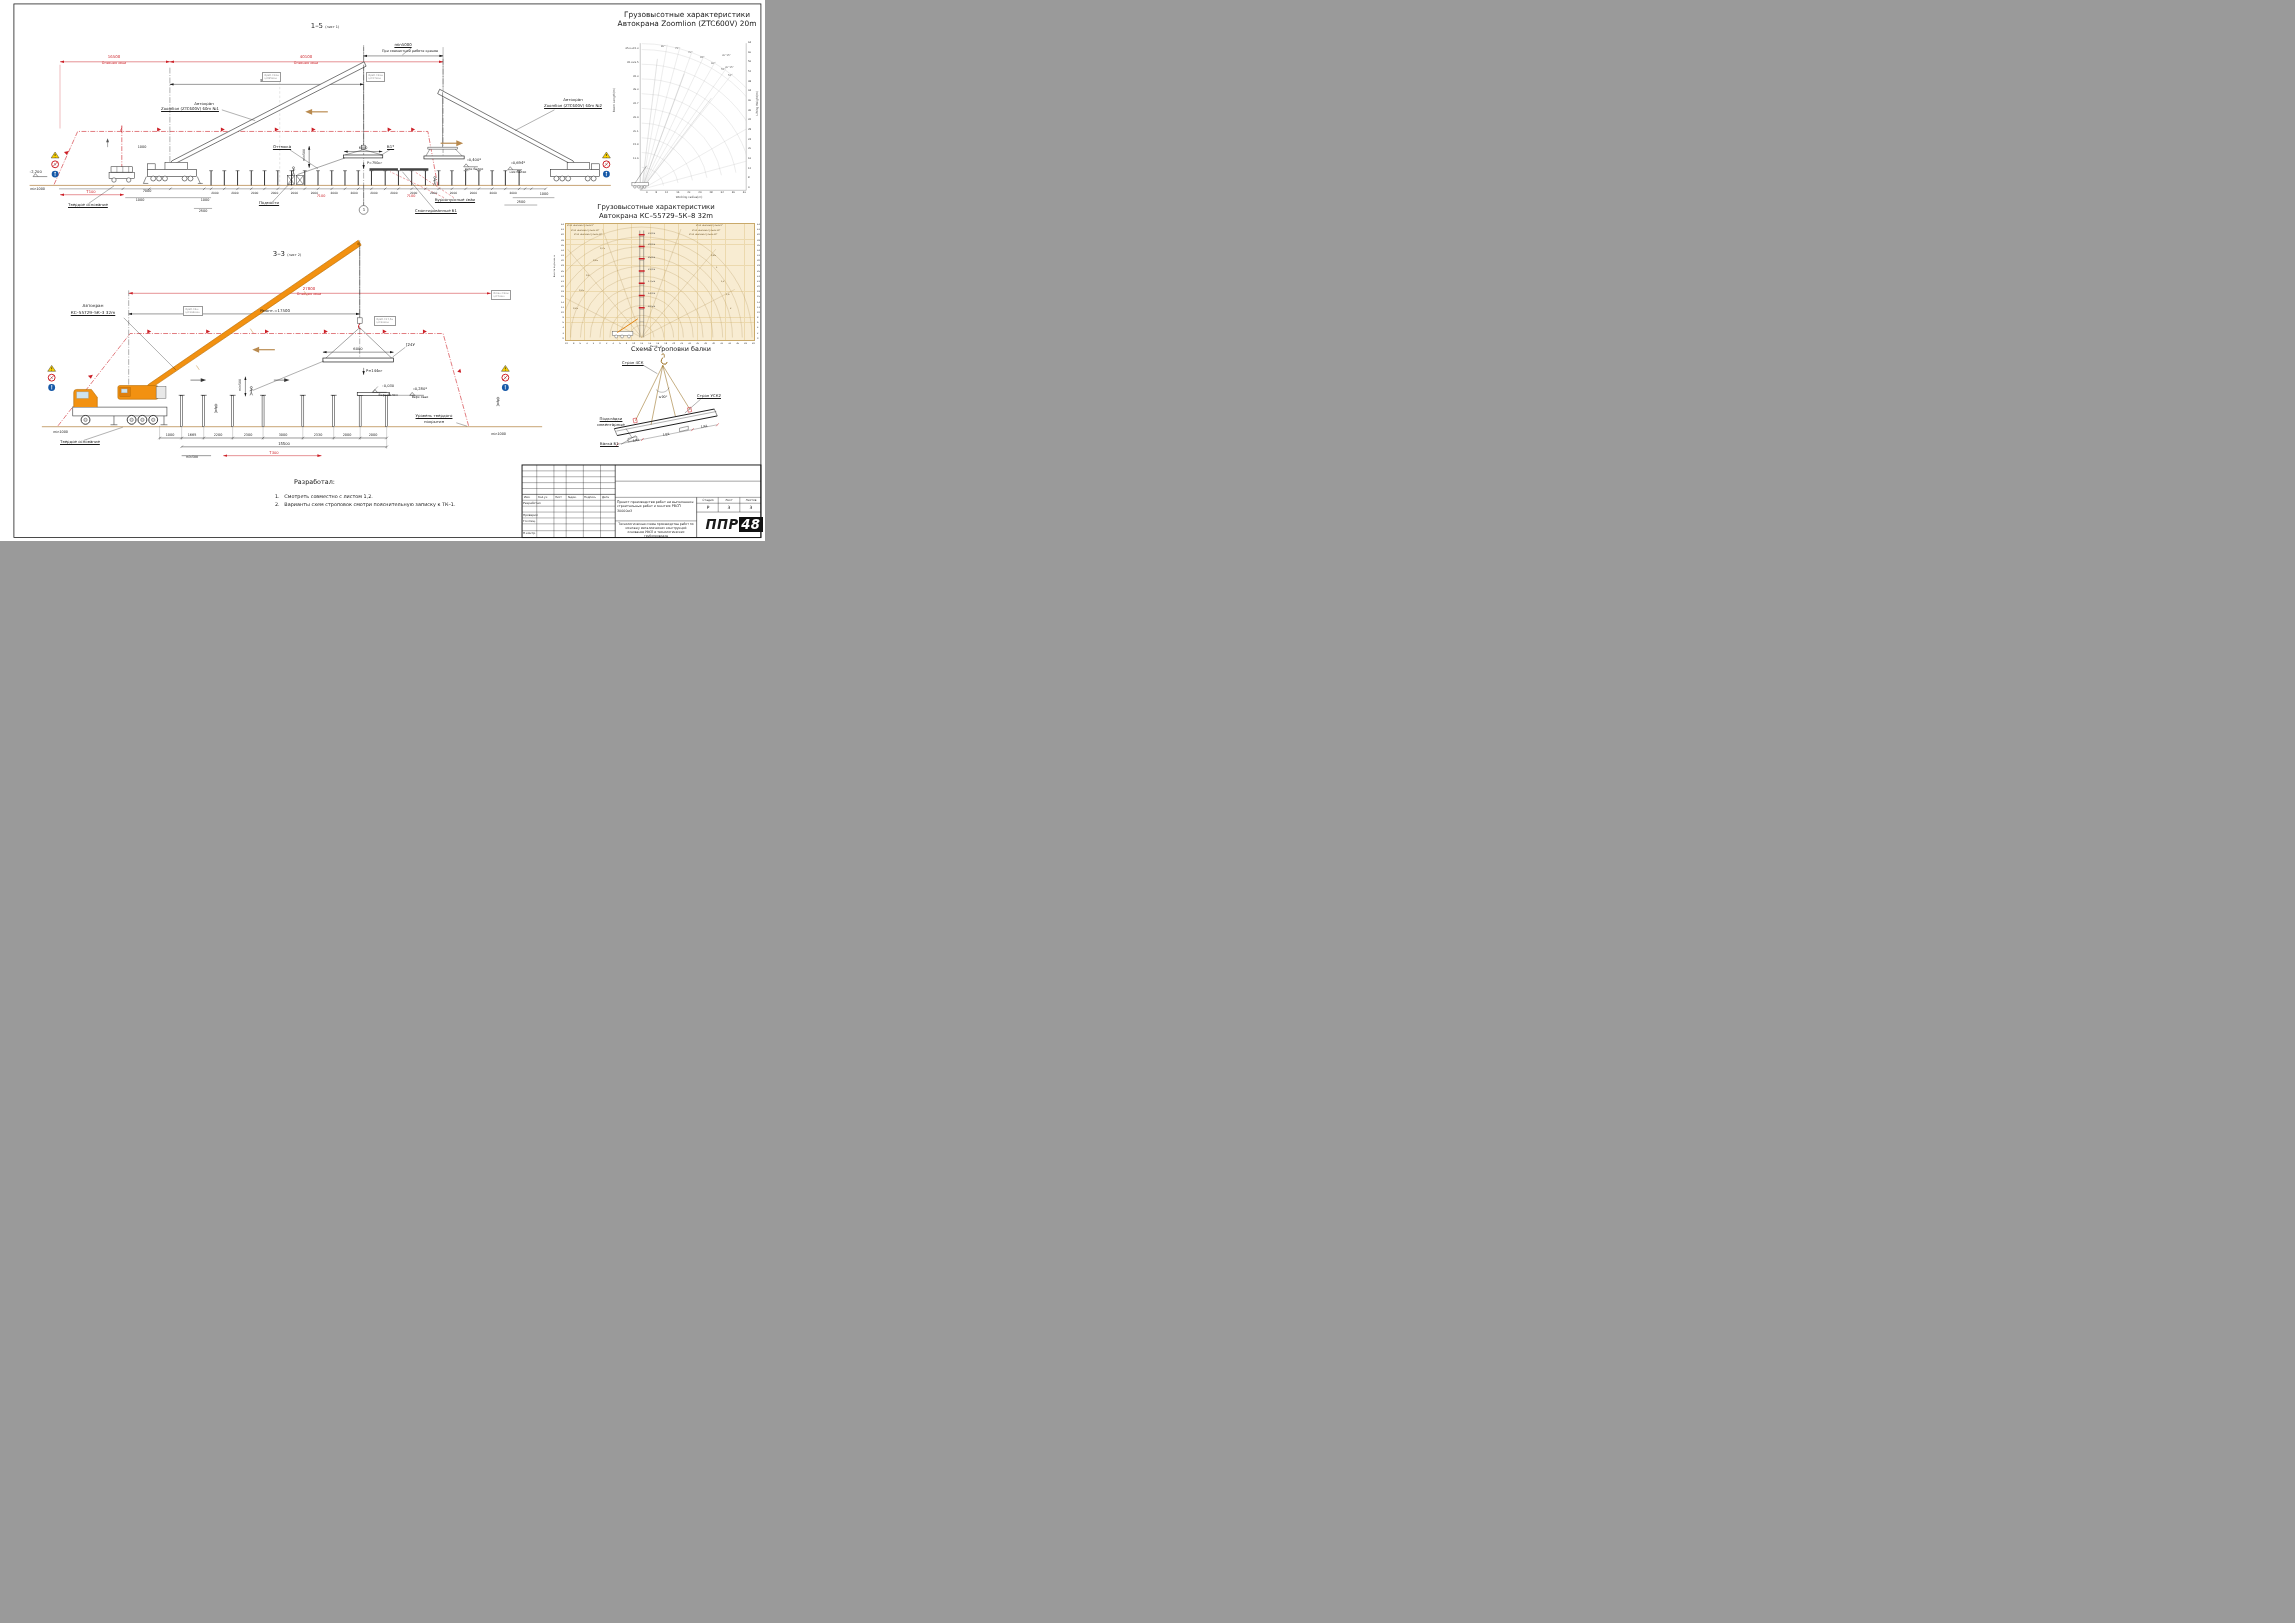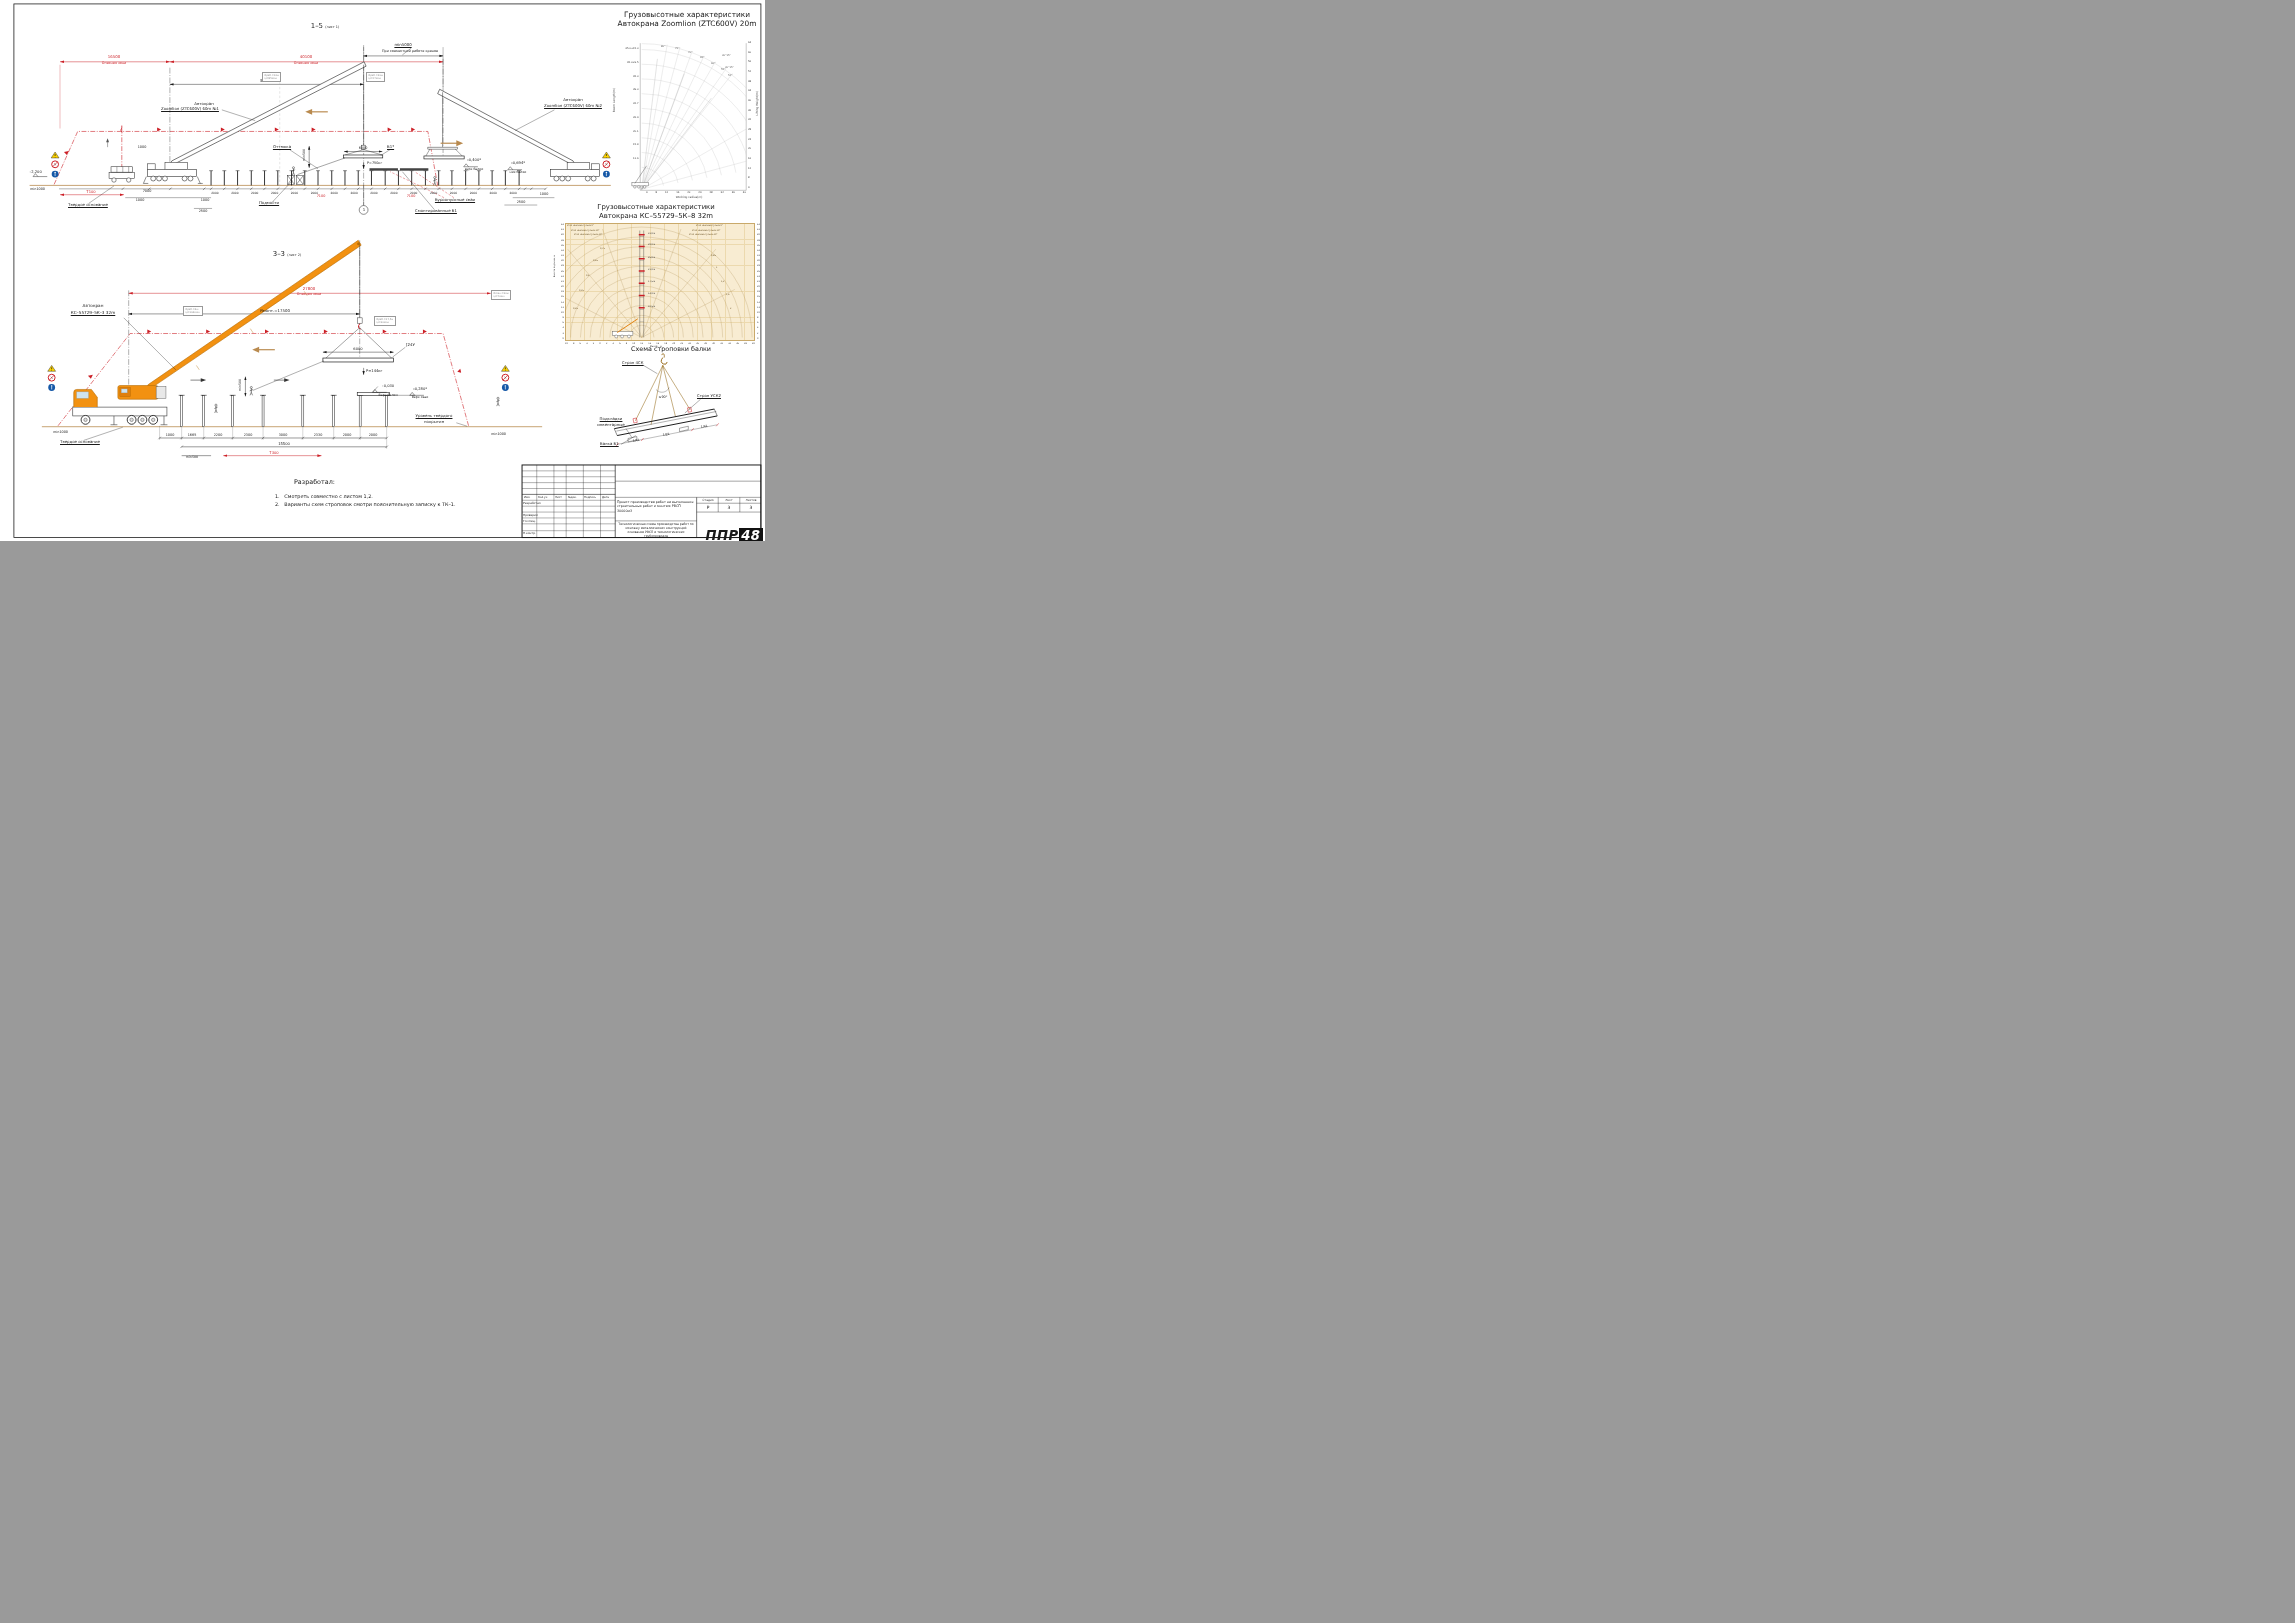--- a/index.html
+++ b/index.html
@@ -769,19 +769,19 @@
 <div class="lbl f6" style="left:523px;top:520px">Гл.спец.</div>
 <div class="lbl f6" style="left:523px;top:532px">Н.контр.</div>
 <div class="lbl" style="left:617px;top:500px;width:78px;white-space:normal;font-size:3.3px;line-height:1.3;text-align:left">Проект производства работ на выполнение строительных работ и монтаж РВСП 30000м3</div>
 <div class="lbl f6 c" style="left:708px;top:499px">Стадия</div>
 <div class="lbl f6 c" style="left:729px;top:499px">Лист</div>
 <div class="lbl f6 c" style="left:751px;top:499px">Листов</div>
 <div class="lbl f9 c" style="left:708px;top:505px">Р</div>
 <div class="lbl f9 c" style="left:729px;top:505px">3</div>
 <div class="lbl f9 c" style="left:751px;top:505px">3</div>
 <div class="lbl" style="left:617px;top:523px;width:78px;white-space:normal;font-size:3px;line-height:1.3;text-align:center">Технологическая схема производства работ по монтажу металлических конструкций основания РВСП и технологических трубопроводов</div>
-<div class="logo" style="left:698px;top:524px;width:72px;height:23.6px">
+<div class="logo" style="left:698px;top:513px;width:72px;height:23.6px">
       <span>ППР</span>
       <span class="bg48">48</span>
     </div>
 
 </div>
 
 
 </body></html>

